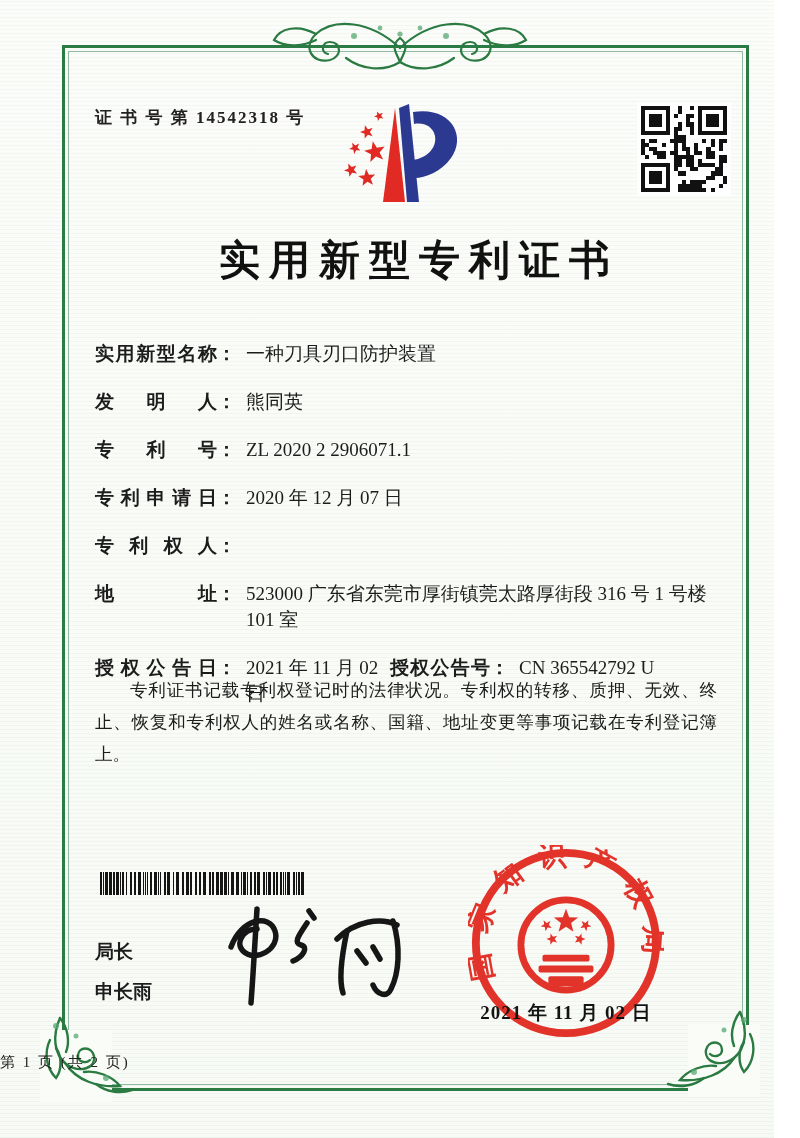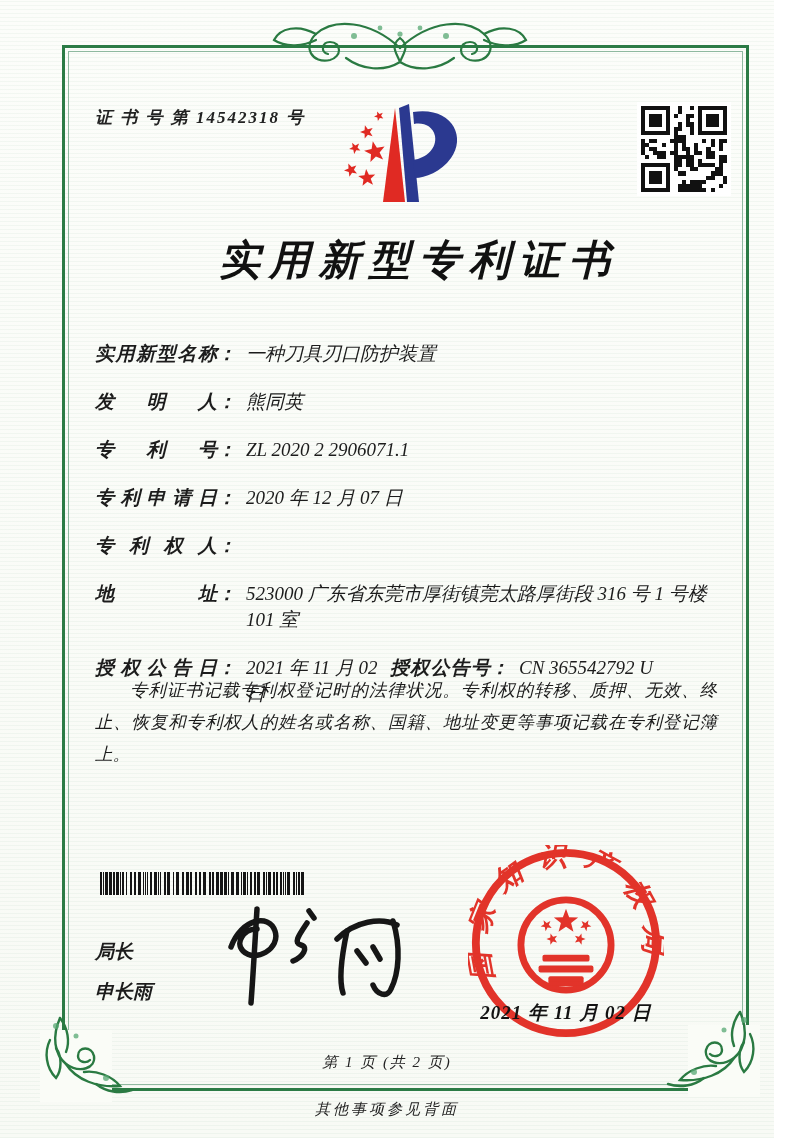--- a/index.html
+++ b/index.html
@@ -3,21 +3,20 @@
 <meta charset="utf-8">
 <style>
   html,body{margin:0;padding:0;background:#ffffff;}
   .page{
     position:relative;width:774px;height:1138px;overflow:hidden;
     background:
       repeating-linear-gradient(0deg, rgba(70,140,95,0.055) 0px, rgba(70,140,95,0.055) 1px, transparent 1px, transparent 4px),
       linear-gradient(#fcfdfa,#f8faf5);
     font-family:"Liberation Serif","DejaVu Serif",serif;
     color:#1c1c1c;
-    font-style:italic;
   }
   .frame{
     position:absolute;left:62px;top:45px;width:681px;height:1040px;
     border:3px solid #2b7b45;
   }
   .frame::before{
     content:"";position:absolute;left:3px;top:3px;right:3px;bottom:3px;
     border:1px solid #8fb9a0;
   }
   .corner-mask{position:absolute;width:72px;height:72px;background:#fafcf7;}
@@ -55,21 +54,21 @@
   .body-text p{margin:0;text-indent:2em;font-family:"DejaVu Serif","Liberation Serif",serif;}
   .barcode{position:absolute;left:100px;top:872px;width:206px;height:23px;}
   .signoff{position:absolute;left:95px;top:932px;font-size:19px;font-weight:bold;line-height:40px;}
   .signature{position:absolute;left:195px;top:893px;width:230px;height:118px;}
   .seal{position:absolute;left:468px;top:845px;width:196px;height:196px;opacity:0.93;}
   .seal-date{
     position:absolute;left:470px;top:1000px;width:192px;text-align:center;
     font-size:19px;font-weight:bold;color:#131313;letter-spacing:1px;
   }
   .page-info{
-    position:absolute;left:0;top:1053px;width:100%;text-align:center;
+    position:absolute;left:0;top:1053px;width:100%;
     font-size:15px;letter-spacing:2px;color:#222;
   }
   .back-note{
     position:absolute;left:0;top:1100px;width:100%;text-align:center;
     font-size:15px;letter-spacing:3px;color:#222;font-family:"DejaVu Serif",serif;
   }
   svg{display:block;}
 </style>
 </head>
 <body>
@@ -431,15 +430,14 @@
       <rect x="76" y="112" width="48" height="7" rx="2"></rect>
       <rect x="72" y="123" width="56" height="7" rx="2"></rect>
       <rect x="82" y="134" width="36" height="10" rx="2"></rect>
       <circle cx="100" cy="140" r="4" fill="#fff" opacity="0.0"></circle>
     </g>
   </svg>
 
   <div class="seal-date">2021 年 11 月 02 日</div>
 
   <div class="page-info">第 1 页 (共 2 页)</div>
-  <div class="back-note">其他事项参见背面</div>
 
 </div>
 
 </body></html>

